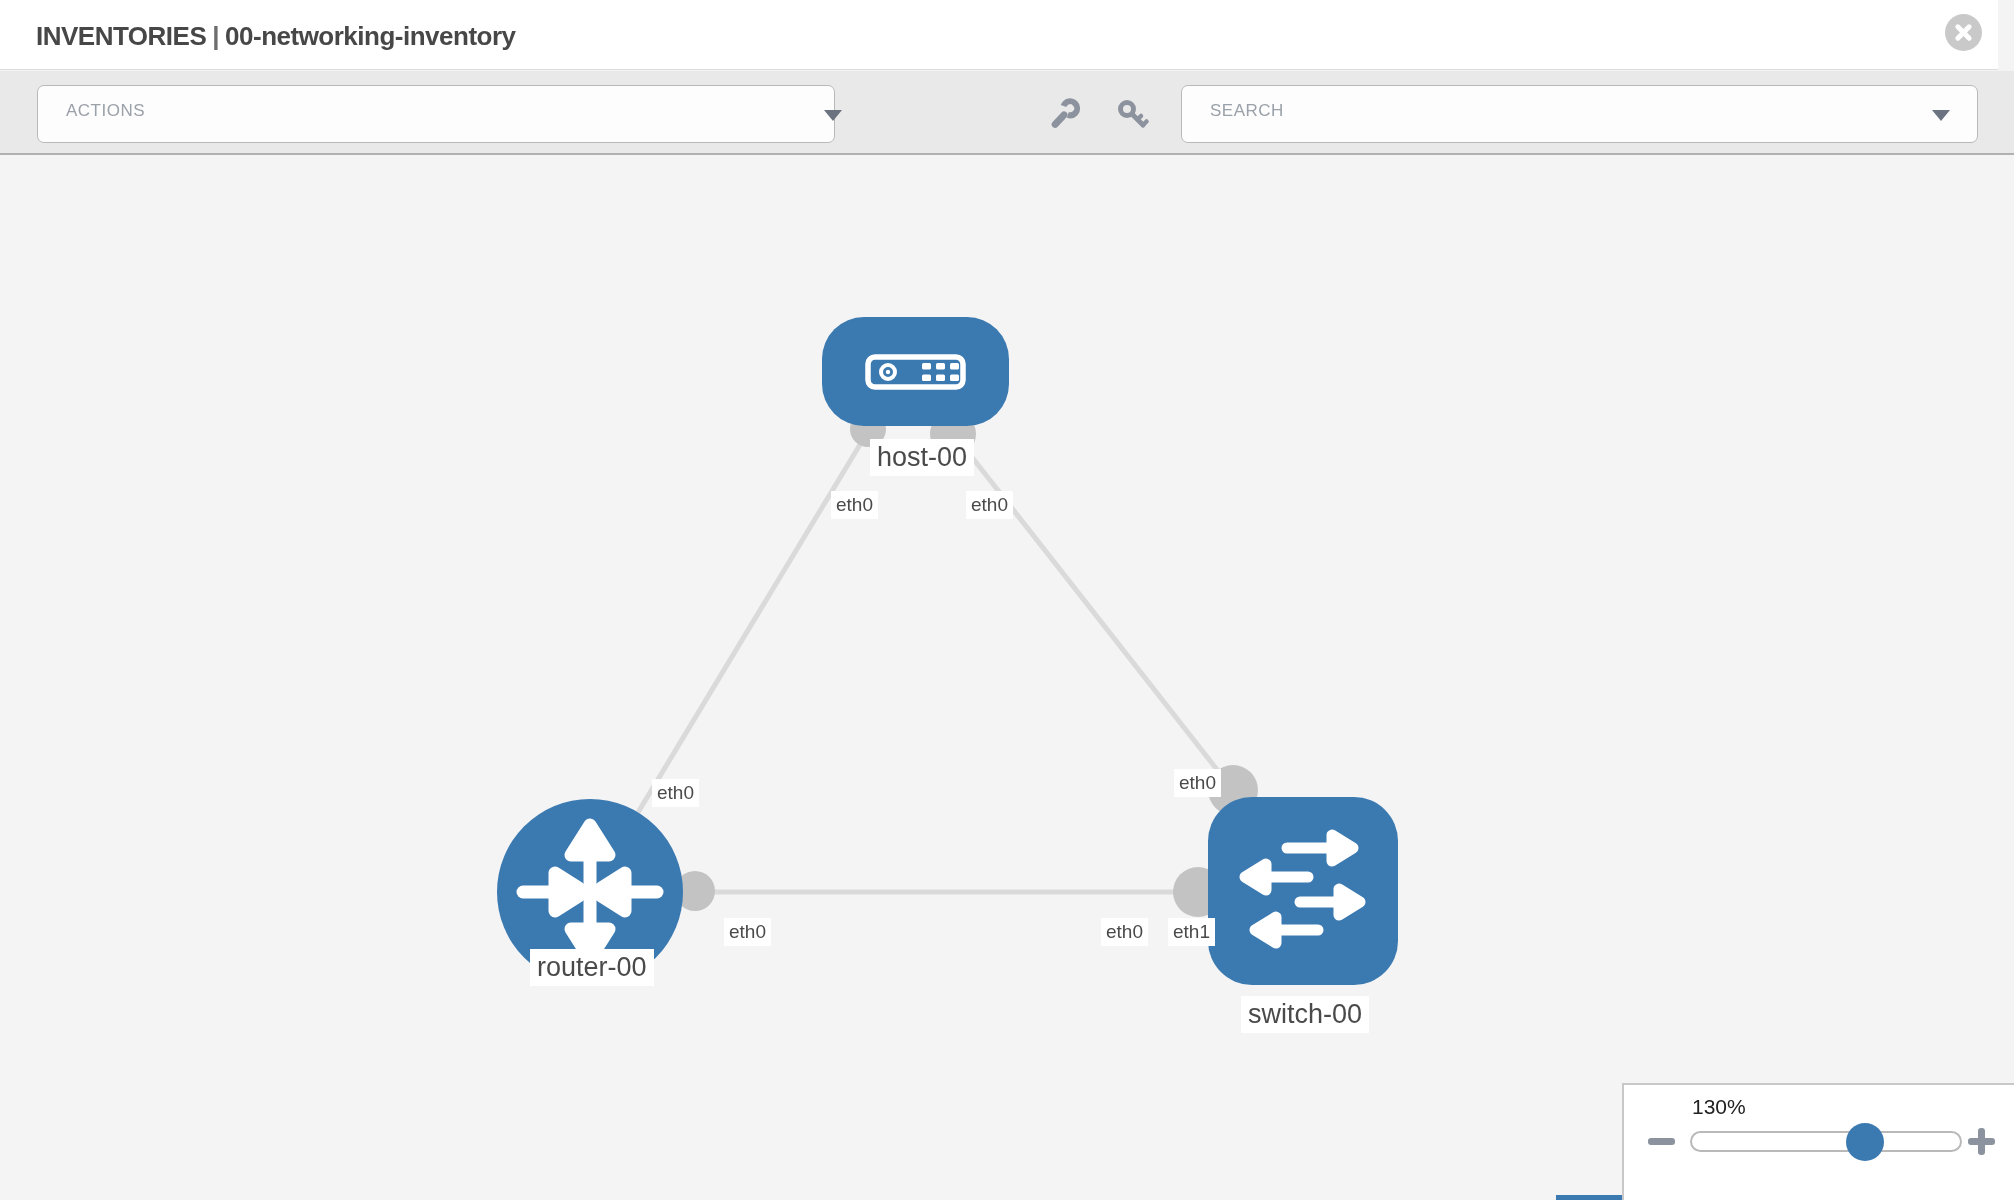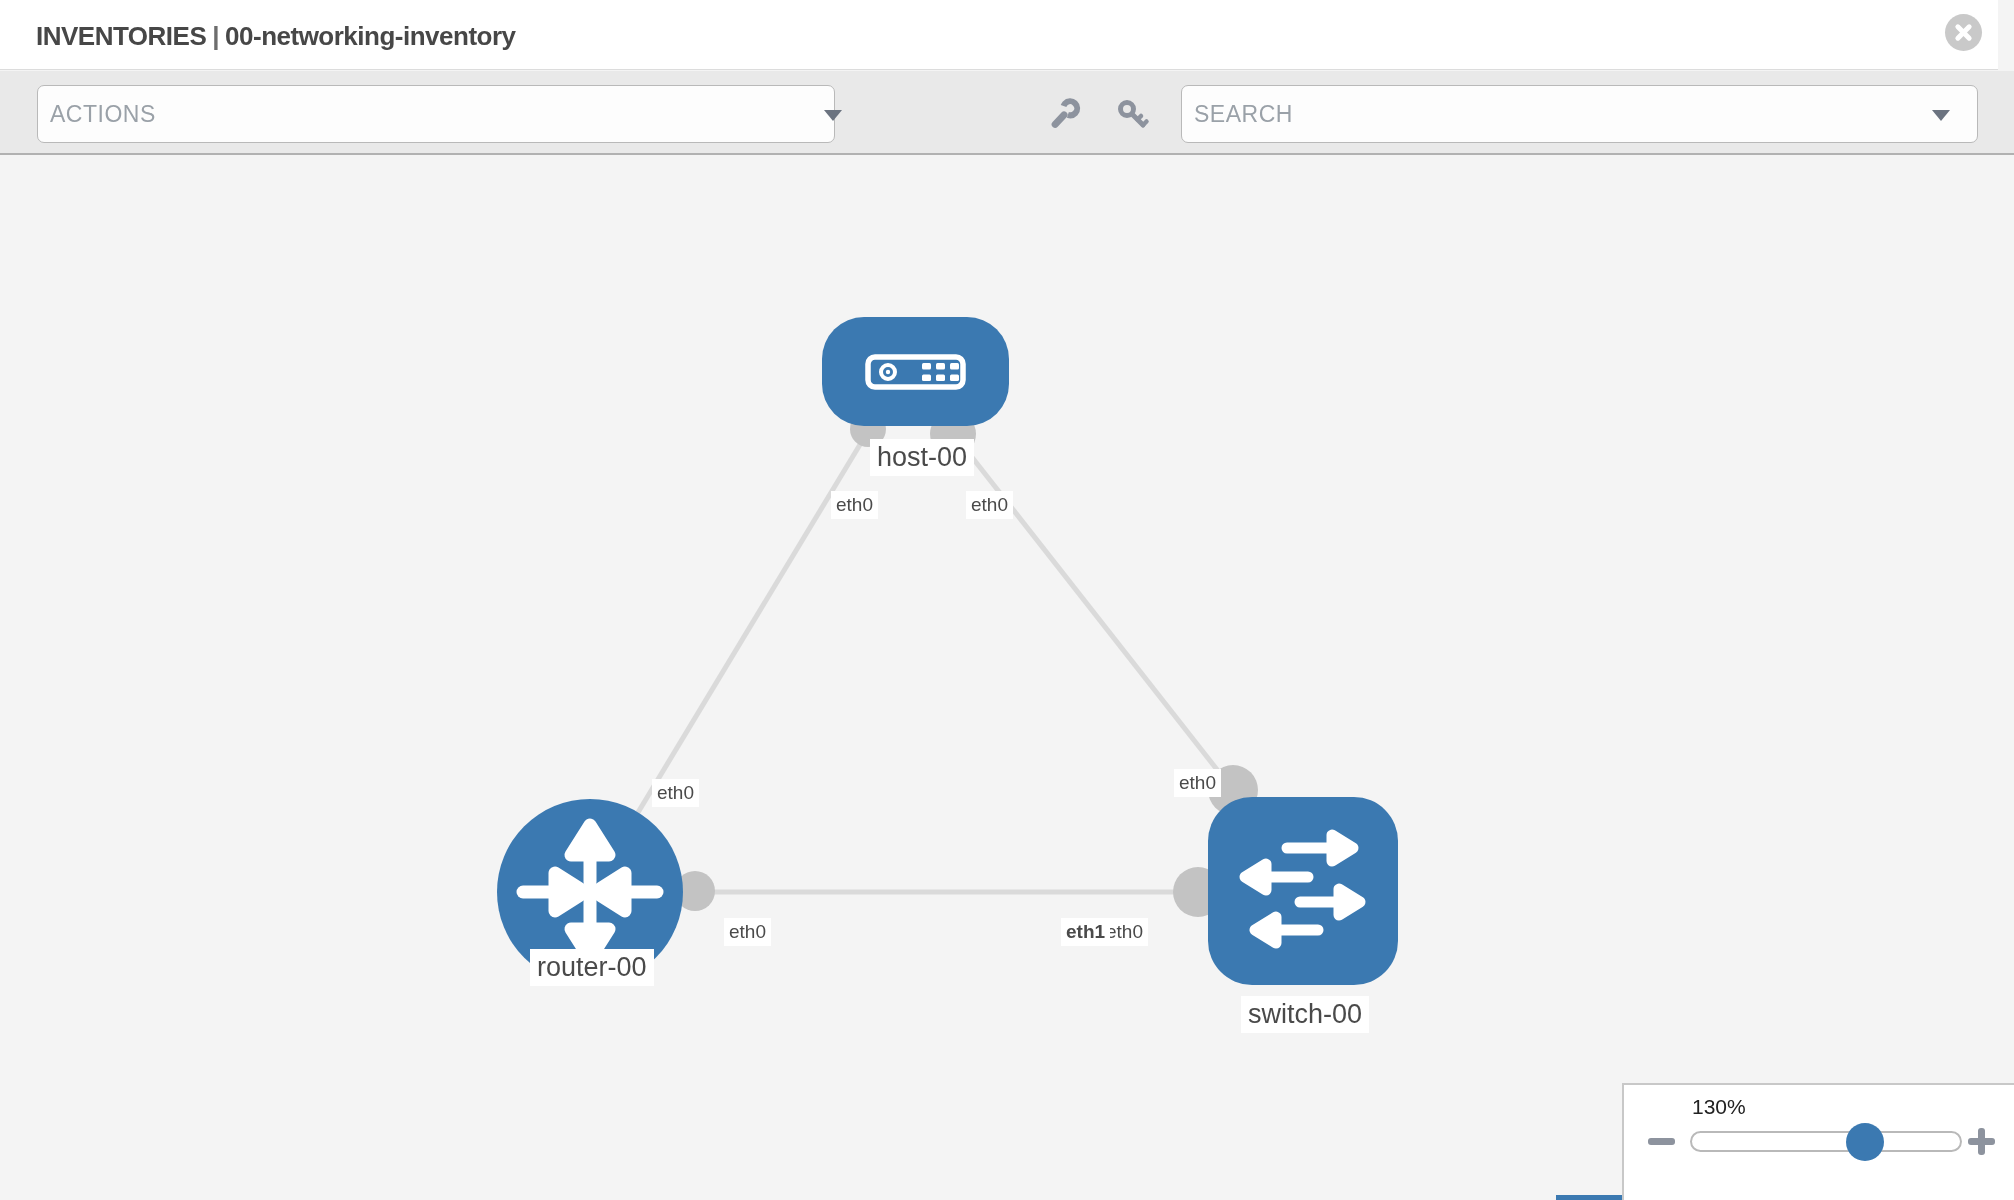--- a/index.html
+++ b/index.html
@@ -15,21 +15,21 @@
              background:#c9c9c9;cursor:pointer;}
   .close-btn span{position:absolute;left:8px;top:16px;width:21px;height:5px;background:#ffffff;border-radius:3px;}
   .close-btn span:first-child{transform:rotate(45deg);}
   .close-btn span:last-child{transform:rotate(-45deg);}
 
   
   .toolbar{position:absolute;left:0;top:71px;width:2014px;height:84px;background:#e9e9e9;
            border-bottom:2px solid #b1b1b1;z-index:10;}
   .ddl{position:absolute;top:14px;height:58px;background:#fdfdfd;border:1px solid #b9b9b9;
        border-radius:7px;cursor:pointer;}
-  .ddl .ph{position:absolute;left:12px;top:15px;font-size:23px;color:#9aa1a8;letter-spacing:0.5px;}
+  .ddl .ph{position:absolute;left:28px;top:15px;font-size:17px;color:#9aa1a8;letter-spacing:0.5px;}
   .caret{position:absolute;width:0;height:0;border-left:9px solid transparent;border-right:9px solid transparent;
          border-top:11px solid #6b7380;top:24px;}
   .ddl-actions{left:37px;width:798px;}
   .ddl-search{left:1181px;width:797px;}
   .toolbtn{position:absolute;top:93px;width:46px;height:46px;cursor:pointer;z-index:11;}
   svg.links{position:absolute;left:0;top:0;z-index:1;}
 
   .node{position:absolute;background:#3b79b1;z-index:2;cursor:pointer;}
   .node-host{left:822px;top:317px;width:187px;height:109px;border-radius:42px;}
   .node-router{left:497px;top:799px;width:186px;height:186px;border-radius:50%;}
@@ -125,21 +125,21 @@
   <div class="lbl node-lbl" style="left:870px;top:439px;">host-00</div>
   <div class="lbl node-lbl" style="left:530px;top:949px;">router-00</div>
   <div class="lbl node-lbl" style="left:1241px;top:996px;">switch-00</div>
 
   <div class="lbl if-lbl" style="left:831px;top:451px;">eth0</div>
   <div class="lbl if-lbl" style="left:966px;top:451px;">eth0</div>
   <div class="lbl if-lbl" style="left:652px;top:739px;">eth0</div>
   <div class="lbl if-lbl" style="left:1174px;top:729px;">eth0</div>
   <div class="lbl if-lbl" style="left:724px;top:878px;">eth0</div>
   <div class="lbl if-lbl" style="left:1101px;top:878px;">eth0</div>
-  <div class="lbl if-lbl" style="left:1061px;top:878px;font-weight:bold;">eth1</div>
+  <div class="lbl if-lbl" style="left:1168px;top:878px;">eth1</div>
 
   <div class="blue-bar"></div>
 
   <div class="zoom-panel">
     <div class="zoom-value">130%</div>
     <div class="zoom-minus"></div>
     <div class="zoom-track"></div>
     <div class="zoom-thumb"></div>
     <div class="zoom-plus">
         <i class="h"></i>

